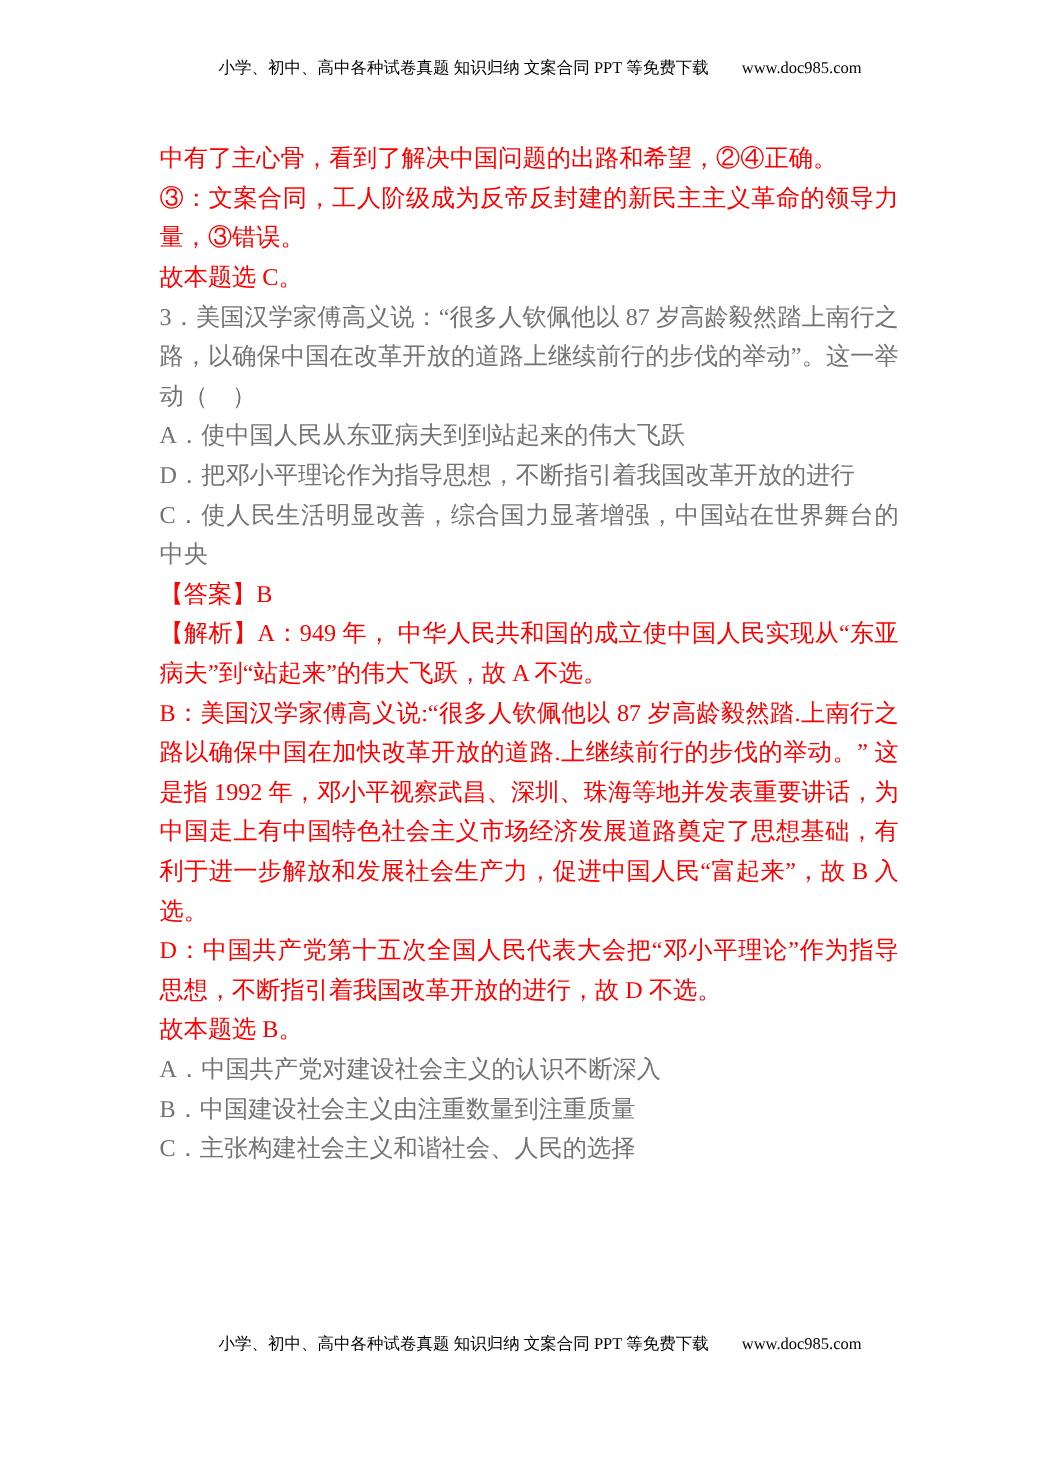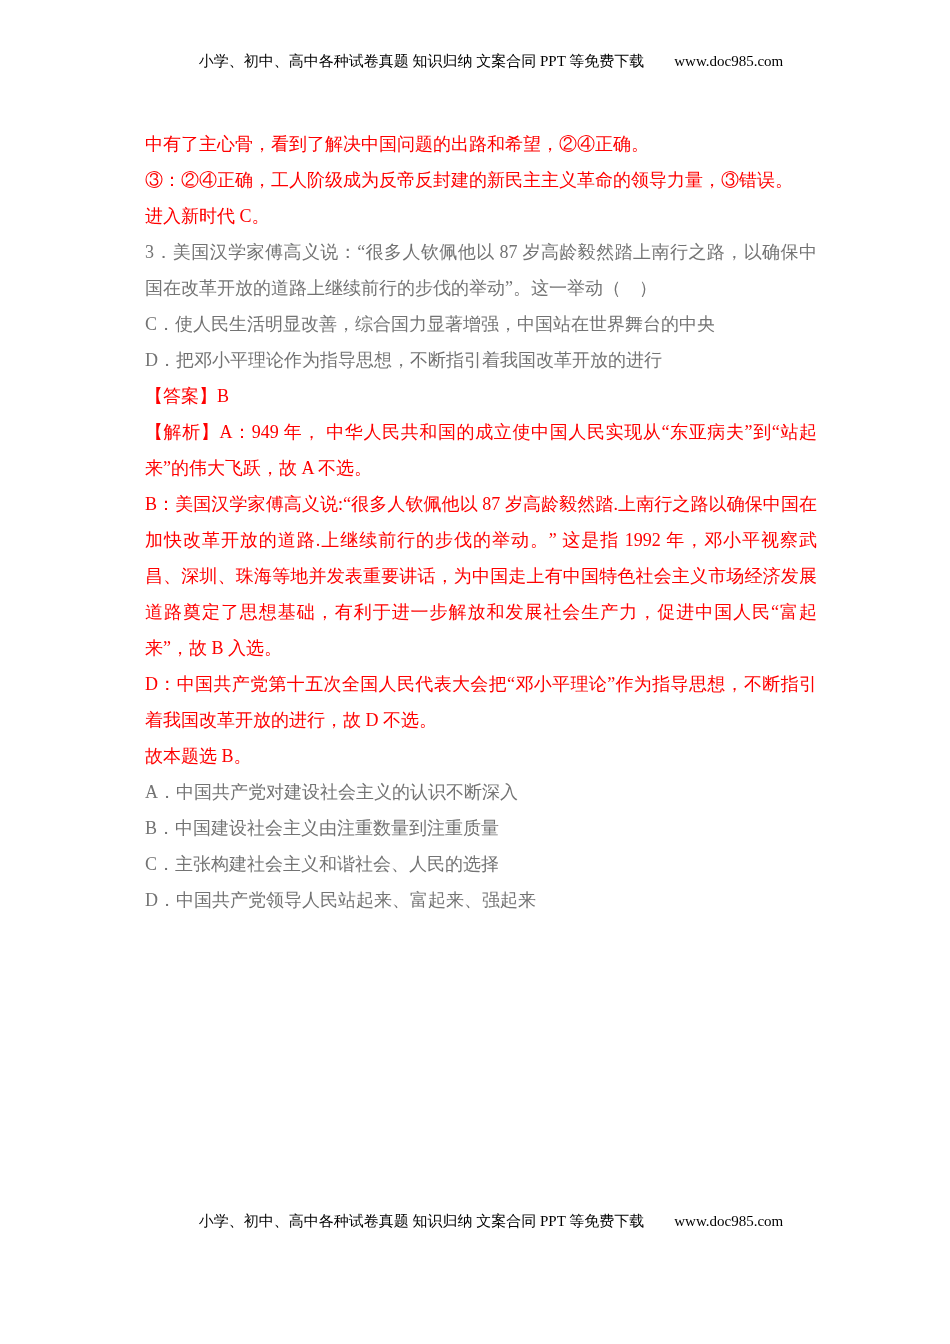--- a/index.html
+++ b/index.html
@@ -23,52 +23,52 @@
     white-space: nowrap;
   }
   .header { top: 52px; }
   .footer { top: 1212px; }
   .header .url, .footer .url { margin-left: 30px; }
   .content {
     position: absolute;
     top: 126px;
     left: 145px;
     width: 672px;
-    font-size: 18px;
+    font-size: 22px;
     line-height: 36px;
     text-align: justify;
   }
   .para { margin: 0; padding: 0; }
   .c-red { color: #fe0000; }
   .c-black { color: #737373; }
 </style>
 </head>
 <body>
 
 <div class="page">
 
   <div class="header">
     <span>小学、初中、高中各种试卷真题 知识归纳 文案合同 PPT 等免费下载</span><span class="url">www.doc985.com</span>
   </div>
 
   <div class="content">
     <p class="para c-red">中有了主心骨，看到了解决中国问题的出路和希望，②④正确。</p>
-    <p class="para c-red">③：②④正确，工人阶级成为反帝反封建的新民主主义革命的领导力量，③错误。</p>
-    <p class="para c-red">进入新时代 C。</p>
+    <p class="para c-red">③：文案合同，工人阶级成为反帝反封建的新民主主义革命的领导力量，③错误。</p>
+    <p class="para c-red">故本题选 C。</p>
     <p class="para c-black">3．美国汉学家傅高义说：“很多人钦佩他以 87 岁高龄毅然踏上南行之路，以确保中国在改革开放的道路上继续前行的步伐的举动”。这一举动（　）</p>
+    <p class="para c-black">A．使中国人民从东亚病夫到到站起来的伟大飞跃</p>
+    <p class="para c-black">D．把邓小平理论作为指导思想，不断指引着我国改革开放的进行</p>
     <p class="para c-black">C．使人民生活明显改善，综合国力显著增强，中国站在世界舞台的中央</p>
-    <p class="para c-black">D．把邓小平理论作为指导思想，不断指引着我国改革开放的进行</p>
     <p class="para c-red">【答案】B</p>
     <p class="para c-red">【解析】A：949 年，  中华人民共和国的成立使中国人民实现从“东亚病夫”到“站起来”的伟大飞跃，故 A 不选。</p>
     <p class="para c-red">B：美国汉学家傅高义说:“很多人钦佩他以 87 岁高龄毅然踏.上南行之路以确保中国在加快改革开放的道路.上继续前行的步伐的举动。” 这是指 1992 年，邓小平视察武昌、深圳、珠海等地并发表重要讲话，为中国走上有中国特色社会主义市场经济发展道路奠定了思想基础，有利于进一步解放和发展社会生产力，促进中国人民“富起来”，故 B 入选。</p>
     <p class="para c-red">D：中国共产党第十五次全国人民代表大会把“邓小平理论”作为指导思想，不断指引着我国改革开放的进行，故 D 不选。</p>
     <p class="para c-red">故本题选 B。</p>
     <p class="para c-black">A．中国共产党对建设社会主义的认识不断深入</p>
     <p class="para c-black">B．中国建设社会主义由注重数量到注重质量</p>
     <p class="para c-black">C．主张构建社会主义和谐社会、人民的选择</p>
-    <p class="para c-black">D．中国共产党领导人民站起来、富起来、强起来</p>
   </div>
 
   <div class="footer">
     <span>小学、初中、高中各种试卷真题 知识归纳 文案合同 PPT 等免费下载</span><span class="url">www.doc985.com</span>
   </div>
 
 </div>
 
 </body></html>

